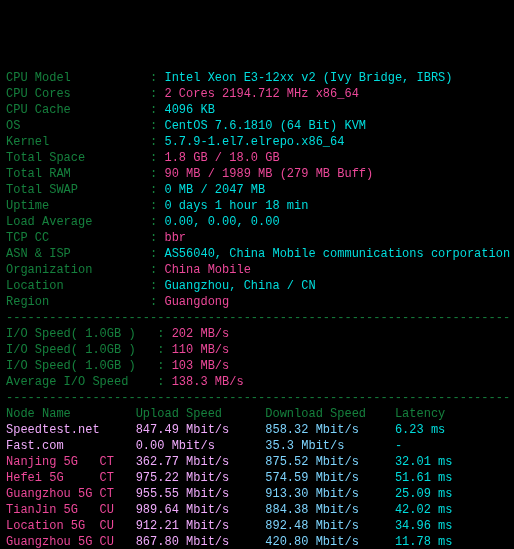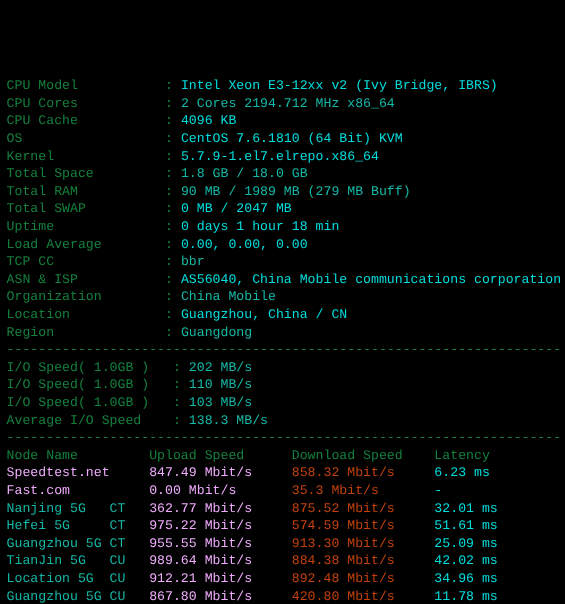--- a/index.html
+++ b/index.html
@@ -6,22 +6,22 @@
     background: #000;
     color: #ddd;
     font-family: "Menlo", "Consolas", "Courier New", monospace;
     font-size: 12px;
     line-height: 16px;
     margin: 0;
     padding: 6px;
     white-space: pre;
   }
   .cyan { color: #00dddd; }
-  .yellow { color: #14b8a6; }
-  .red { color: #c2410c; }
+  .yellow { color: #ec4899; }
+  .red { color: #7dd3fc; }
   .green { color: #f0abfc; }
   .white { color: #15803d; }
 </style>
 </head>
 <body>
 
 
 
 <div id="out"><span><span class="white">CPU Model           </span><span class="white">: </span><span class="cyan">Intel Xeon E3-12xx v2 (Ivy Bridge, IBRS)</span></span>
 <span><span class="white">CPU Cores           </span><span class="white">: </span><span class="yellow">2 Cores 2194.712 MHz x86_64</span></span>

